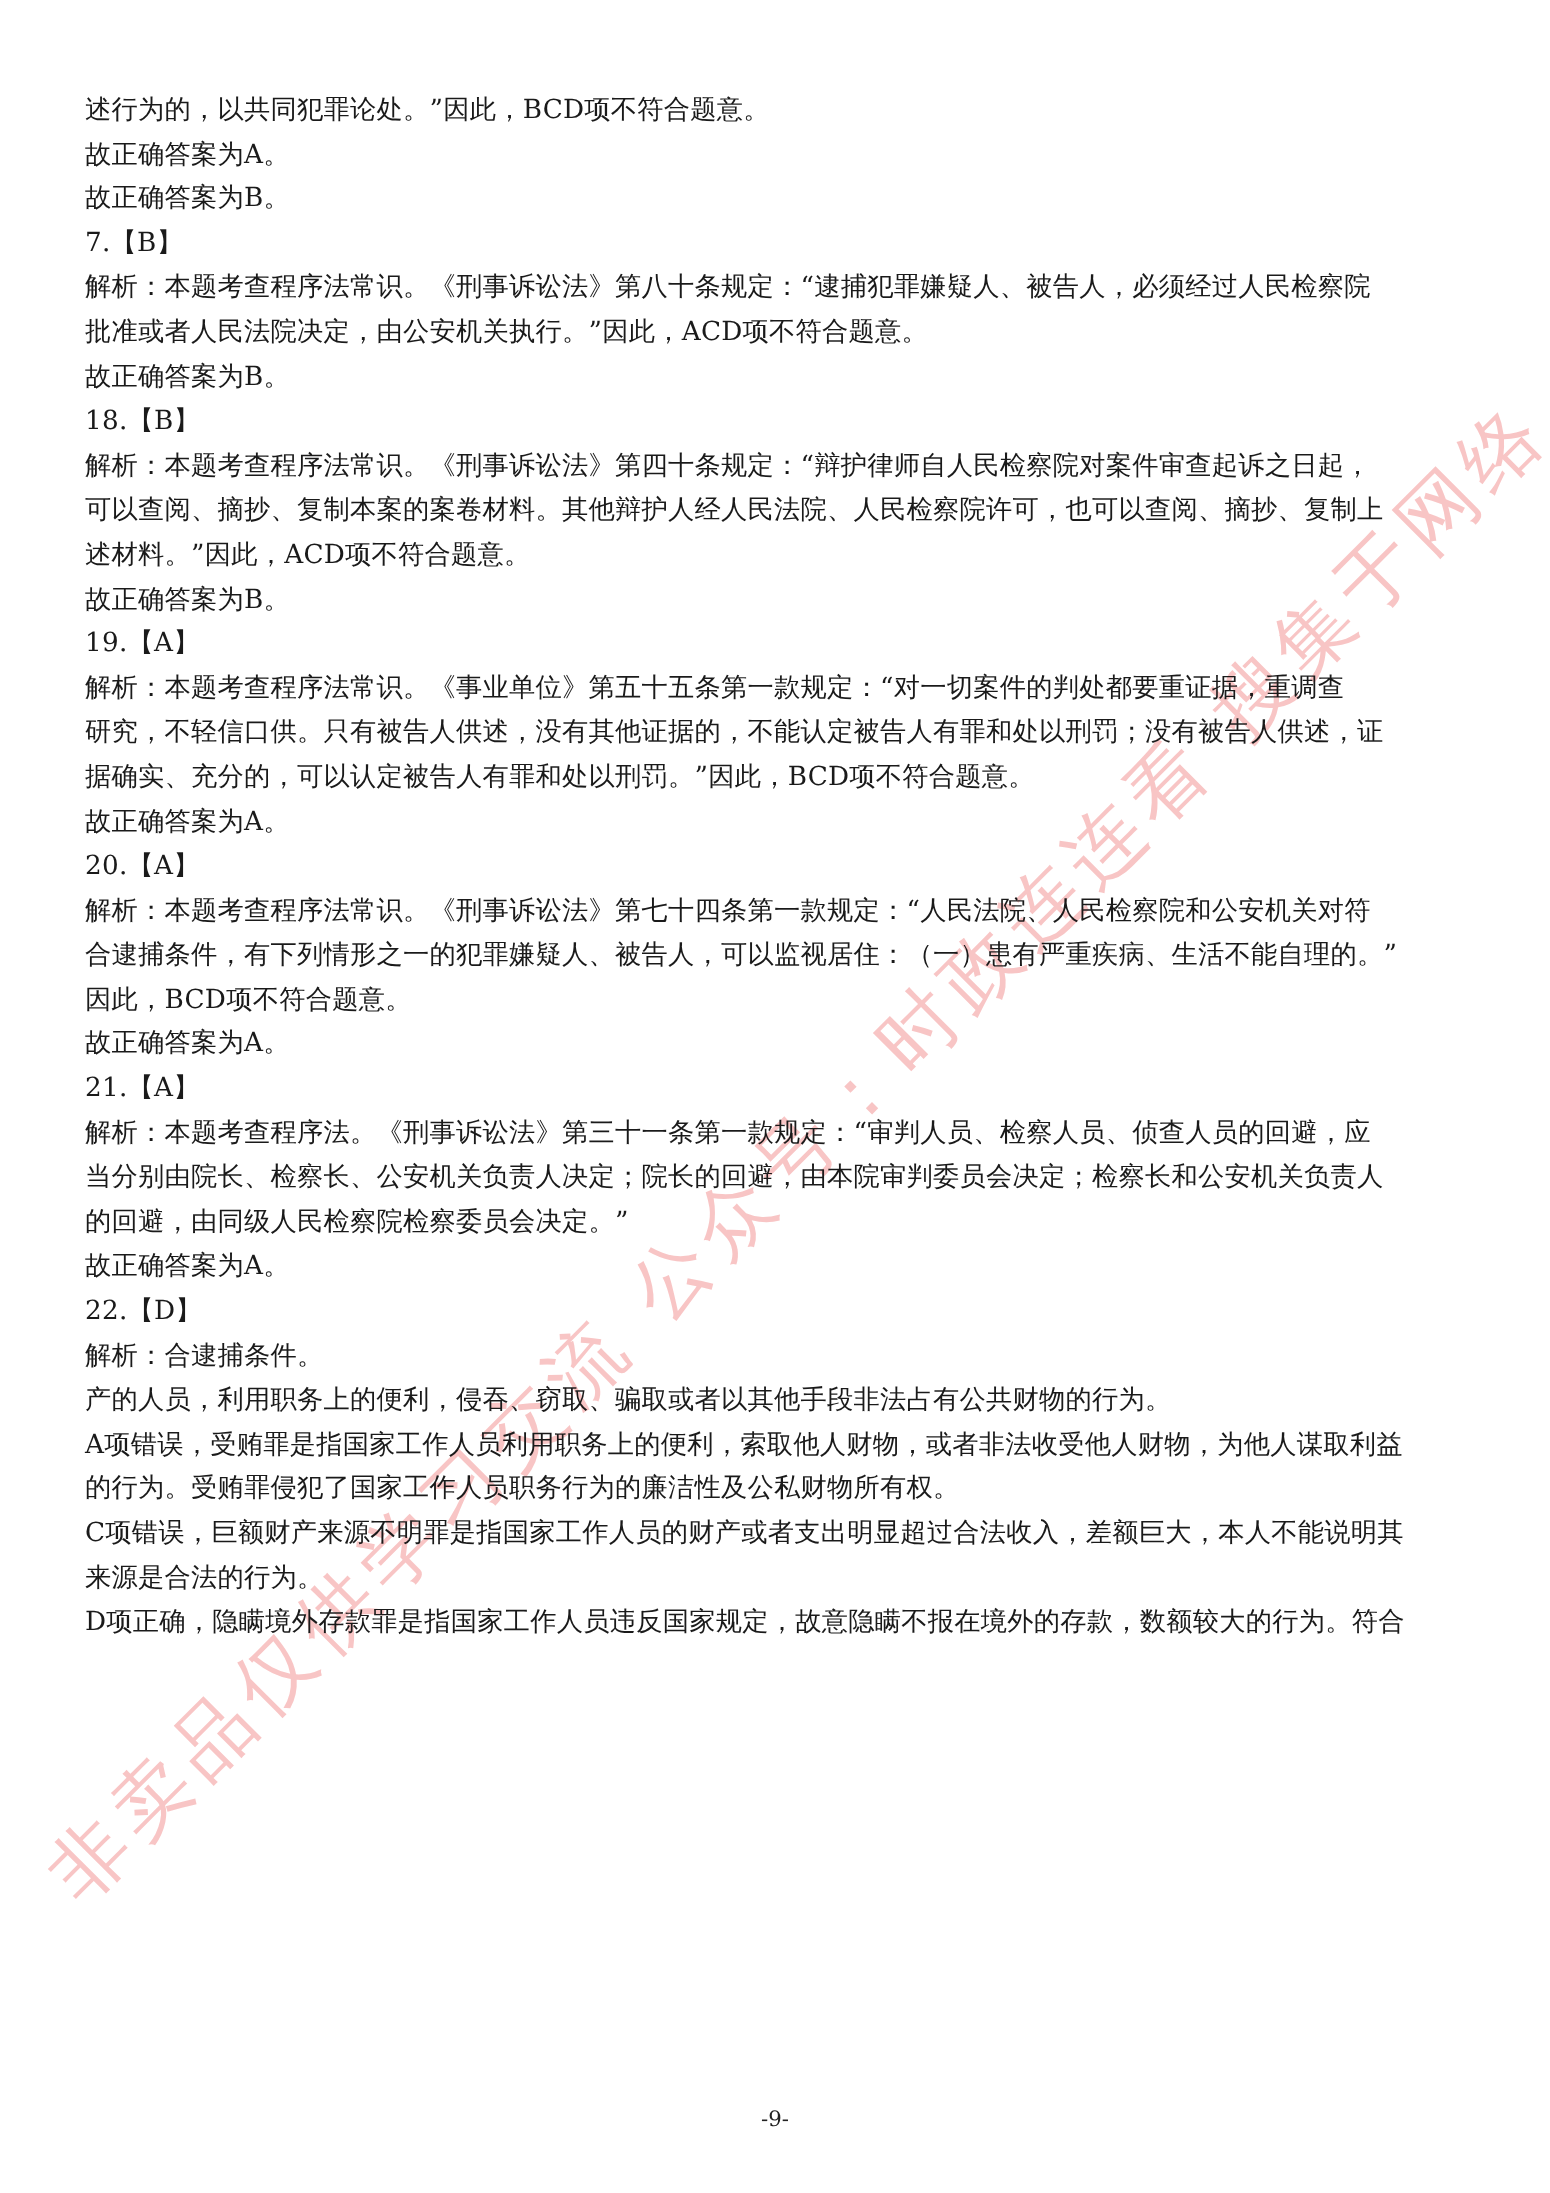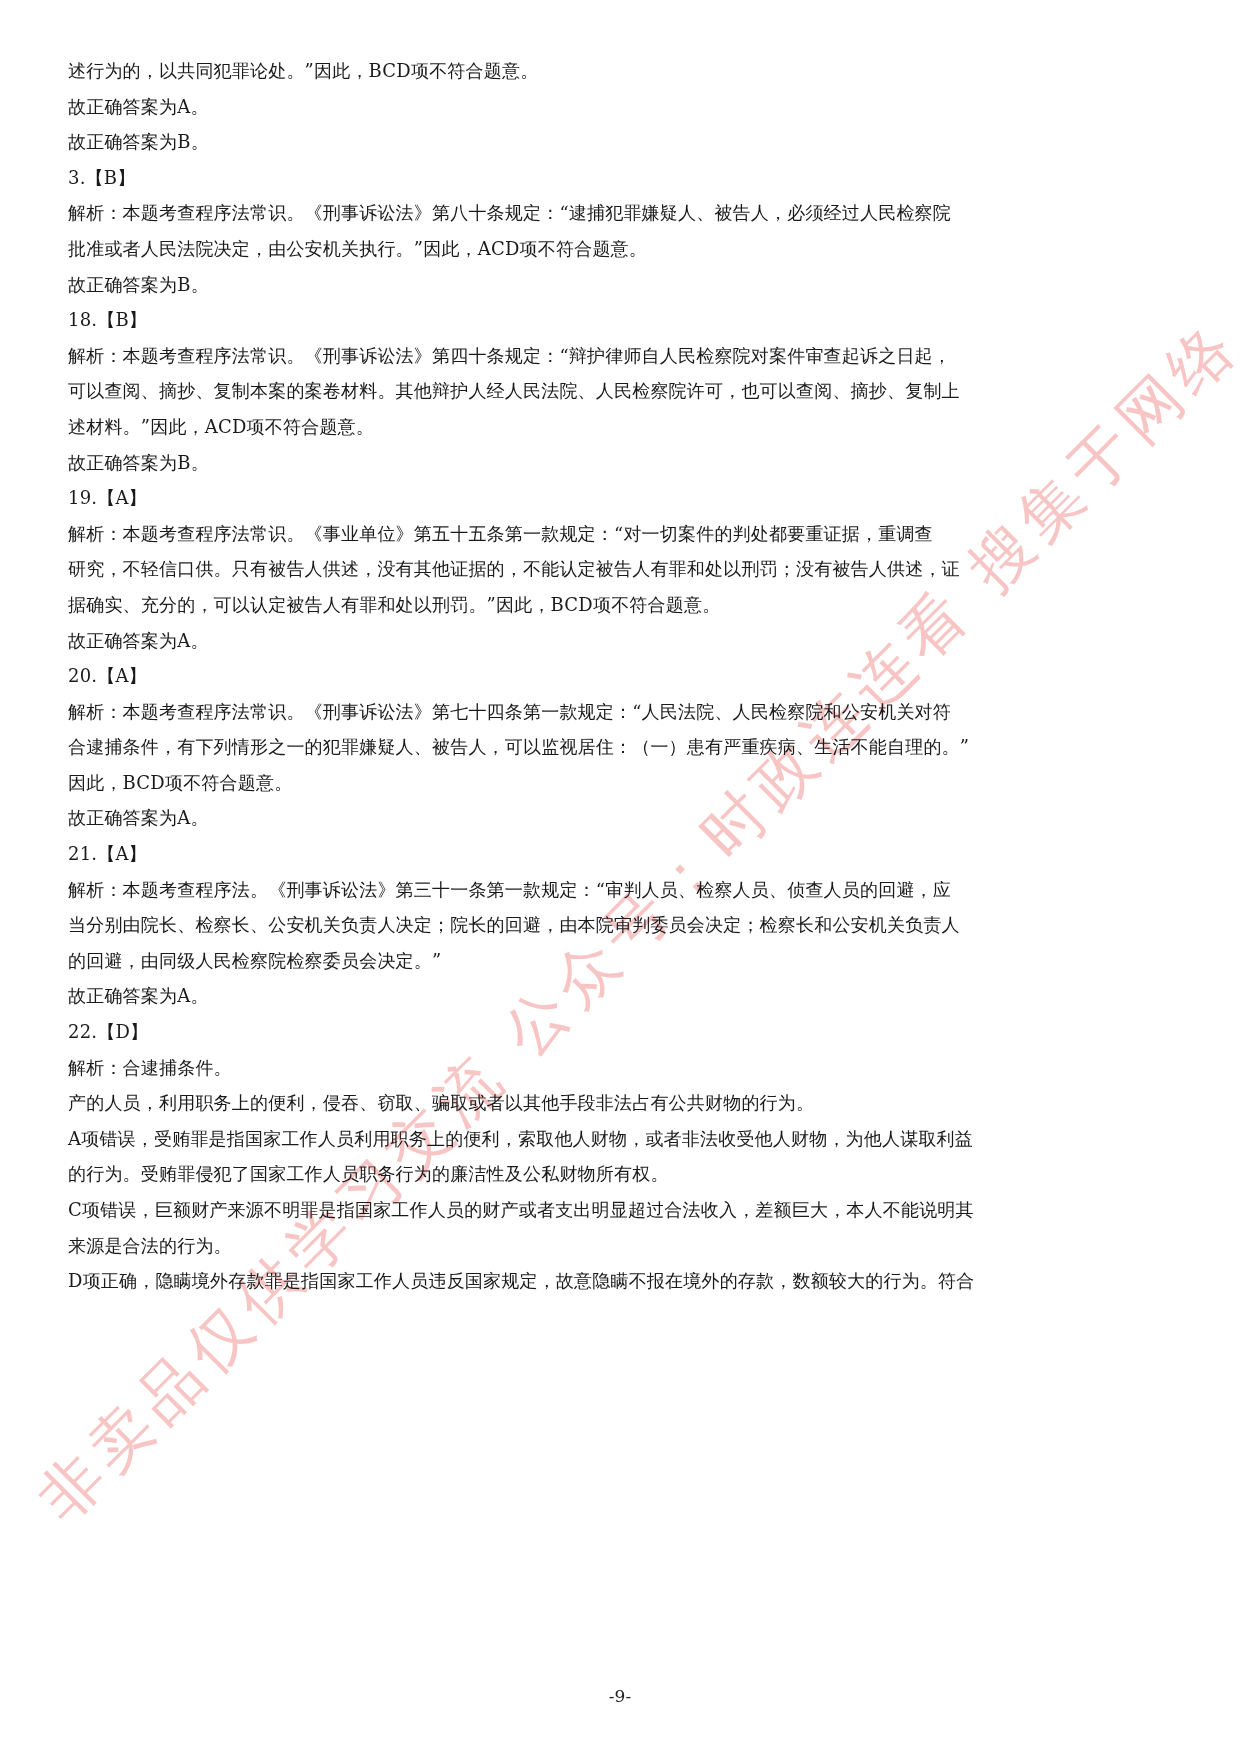--- a/index.html
+++ b/index.html
@@ -2,22 +2,22 @@
 <html><head>
 <meta charset="utf-8">
 <style>
   html, body { margin: 0; padding: 0; background: #ffffff; }
   body {
     width: 1240px; height: 1754px; position: relative; overflow: hidden;
     font-family: "DejaVu Serif", "Liberation Serif", serif;
     color: #1a1a1a;
   }
   .page-content {
-    position: absolute; left: 68px; top: 53px; width: 1106px;
-    font-size: 18px; line-height: 35.6px;
+    position: absolute; left: 68px; top: 70px; width: 1106px;
+    font-size: 21px; line-height: 35.6px;
   }
   .line { white-space: nowrap; display: block; letter-spacing: 0.2px; }
   .block { display: block; }
   .page-number {
     position: absolute; left: 0; width: 1240px; top: 1686px;
     text-align: center; font-size: 17px; color: #222;
   }
   .watermark {
     position: absolute; left: 0; top: 0; width: 1240px; height: 1754px;
     pointer-events: none; overflow: hidden;
@@ -38,21 +38,21 @@
 
 <div class="page-content">
   <span class="line">述行为的，以共同犯罪论处。”因此，BCD项不符合题意。</span>
   <span class="line">故正确答案为A。</span>
 
   <div class="block">
     <span class="line">故正确答案为B。</span>
   </div>
 
   <div class="block">
-    <span class="line">3.【B】</span>
+    <span class="line">7.【B】</span>
     <span class="line">解析：本题考查程序法常识。《刑事诉讼法》第八十条规定：“逮捕犯罪嫌疑人、被告人，必须经过人民检察院</span>
     <span class="line">批准或者人民法院决定，由公安机关执行。”因此，ACD项不符合题意。</span>
     <span class="line">故正确答案为B。</span>
   </div>
 
   <div class="block">
     <span class="line">18.【B】</span>
     <span class="line">解析：本题考查程序法常识。《刑事诉讼法》第四十条规定：“辩护律师自人民检察院对案件审查起诉之日起，</span>
     <span class="line">可以查阅、摘抄、复制本案的案卷材料。其他辩护人经人民法院、人民检察院许可，也可以查阅、摘抄、复制上</span>
     <span class="line">述材料。”因此，ACD项不符合题意。</span>

